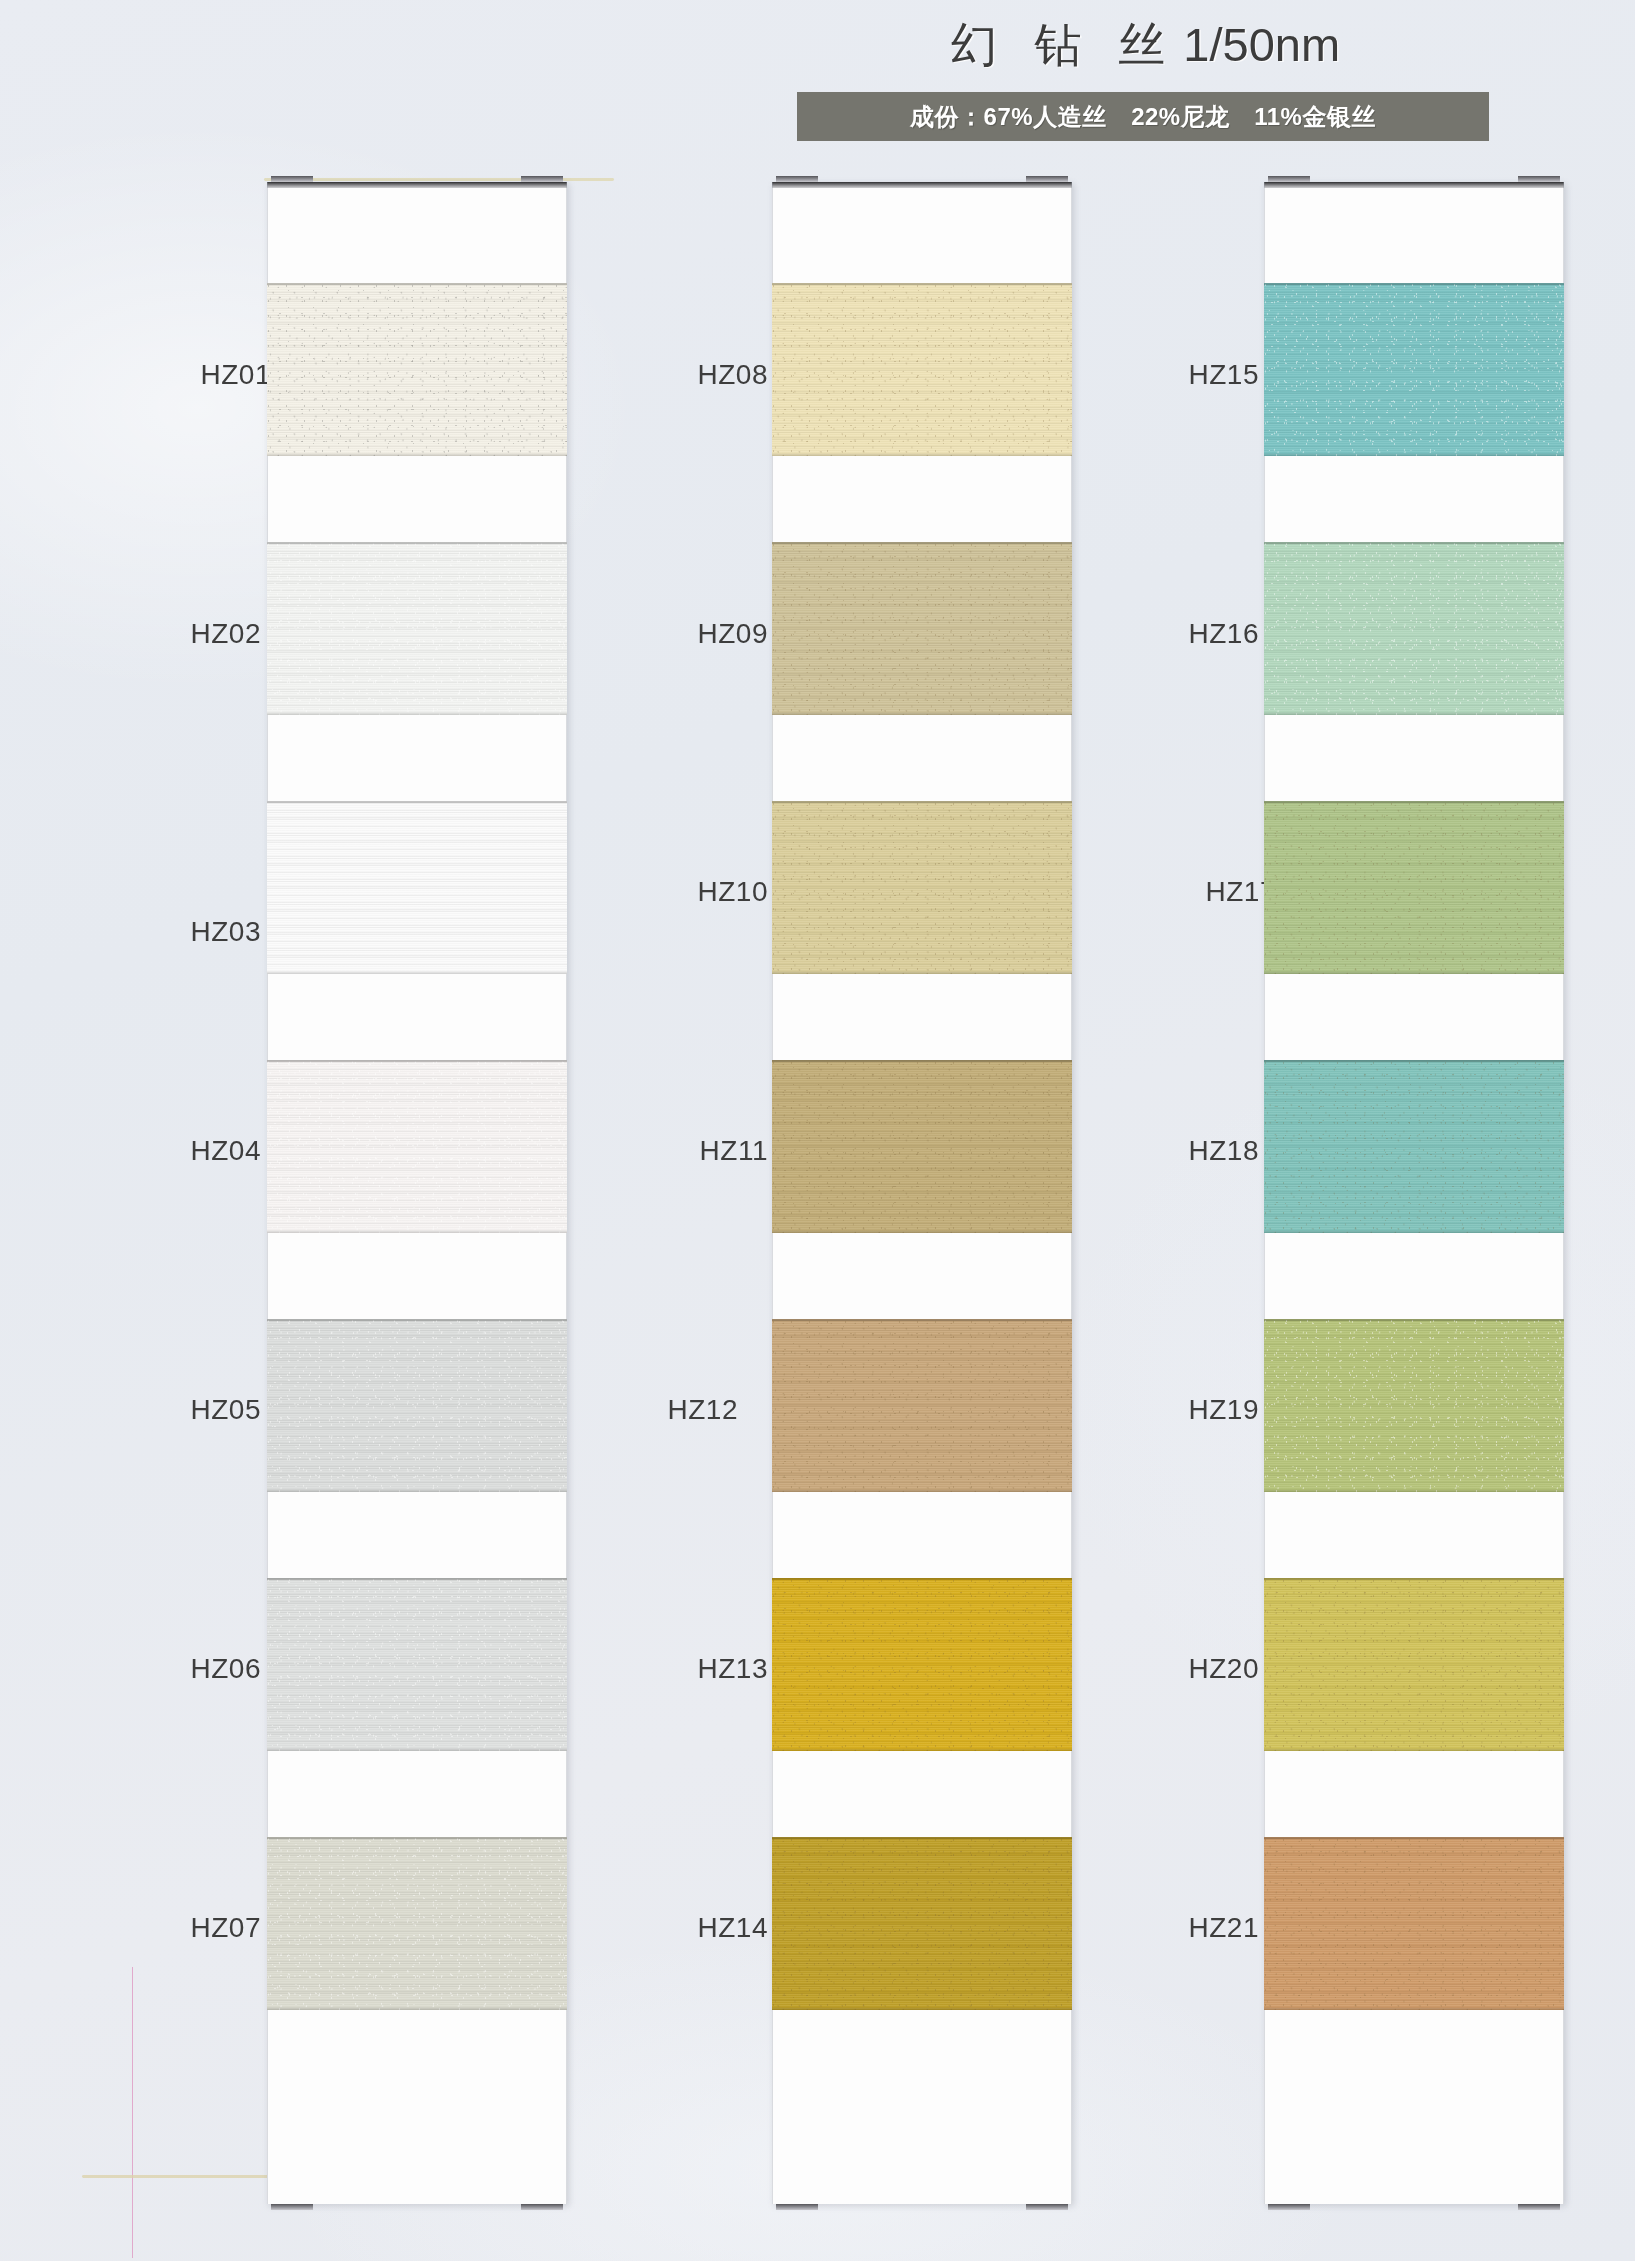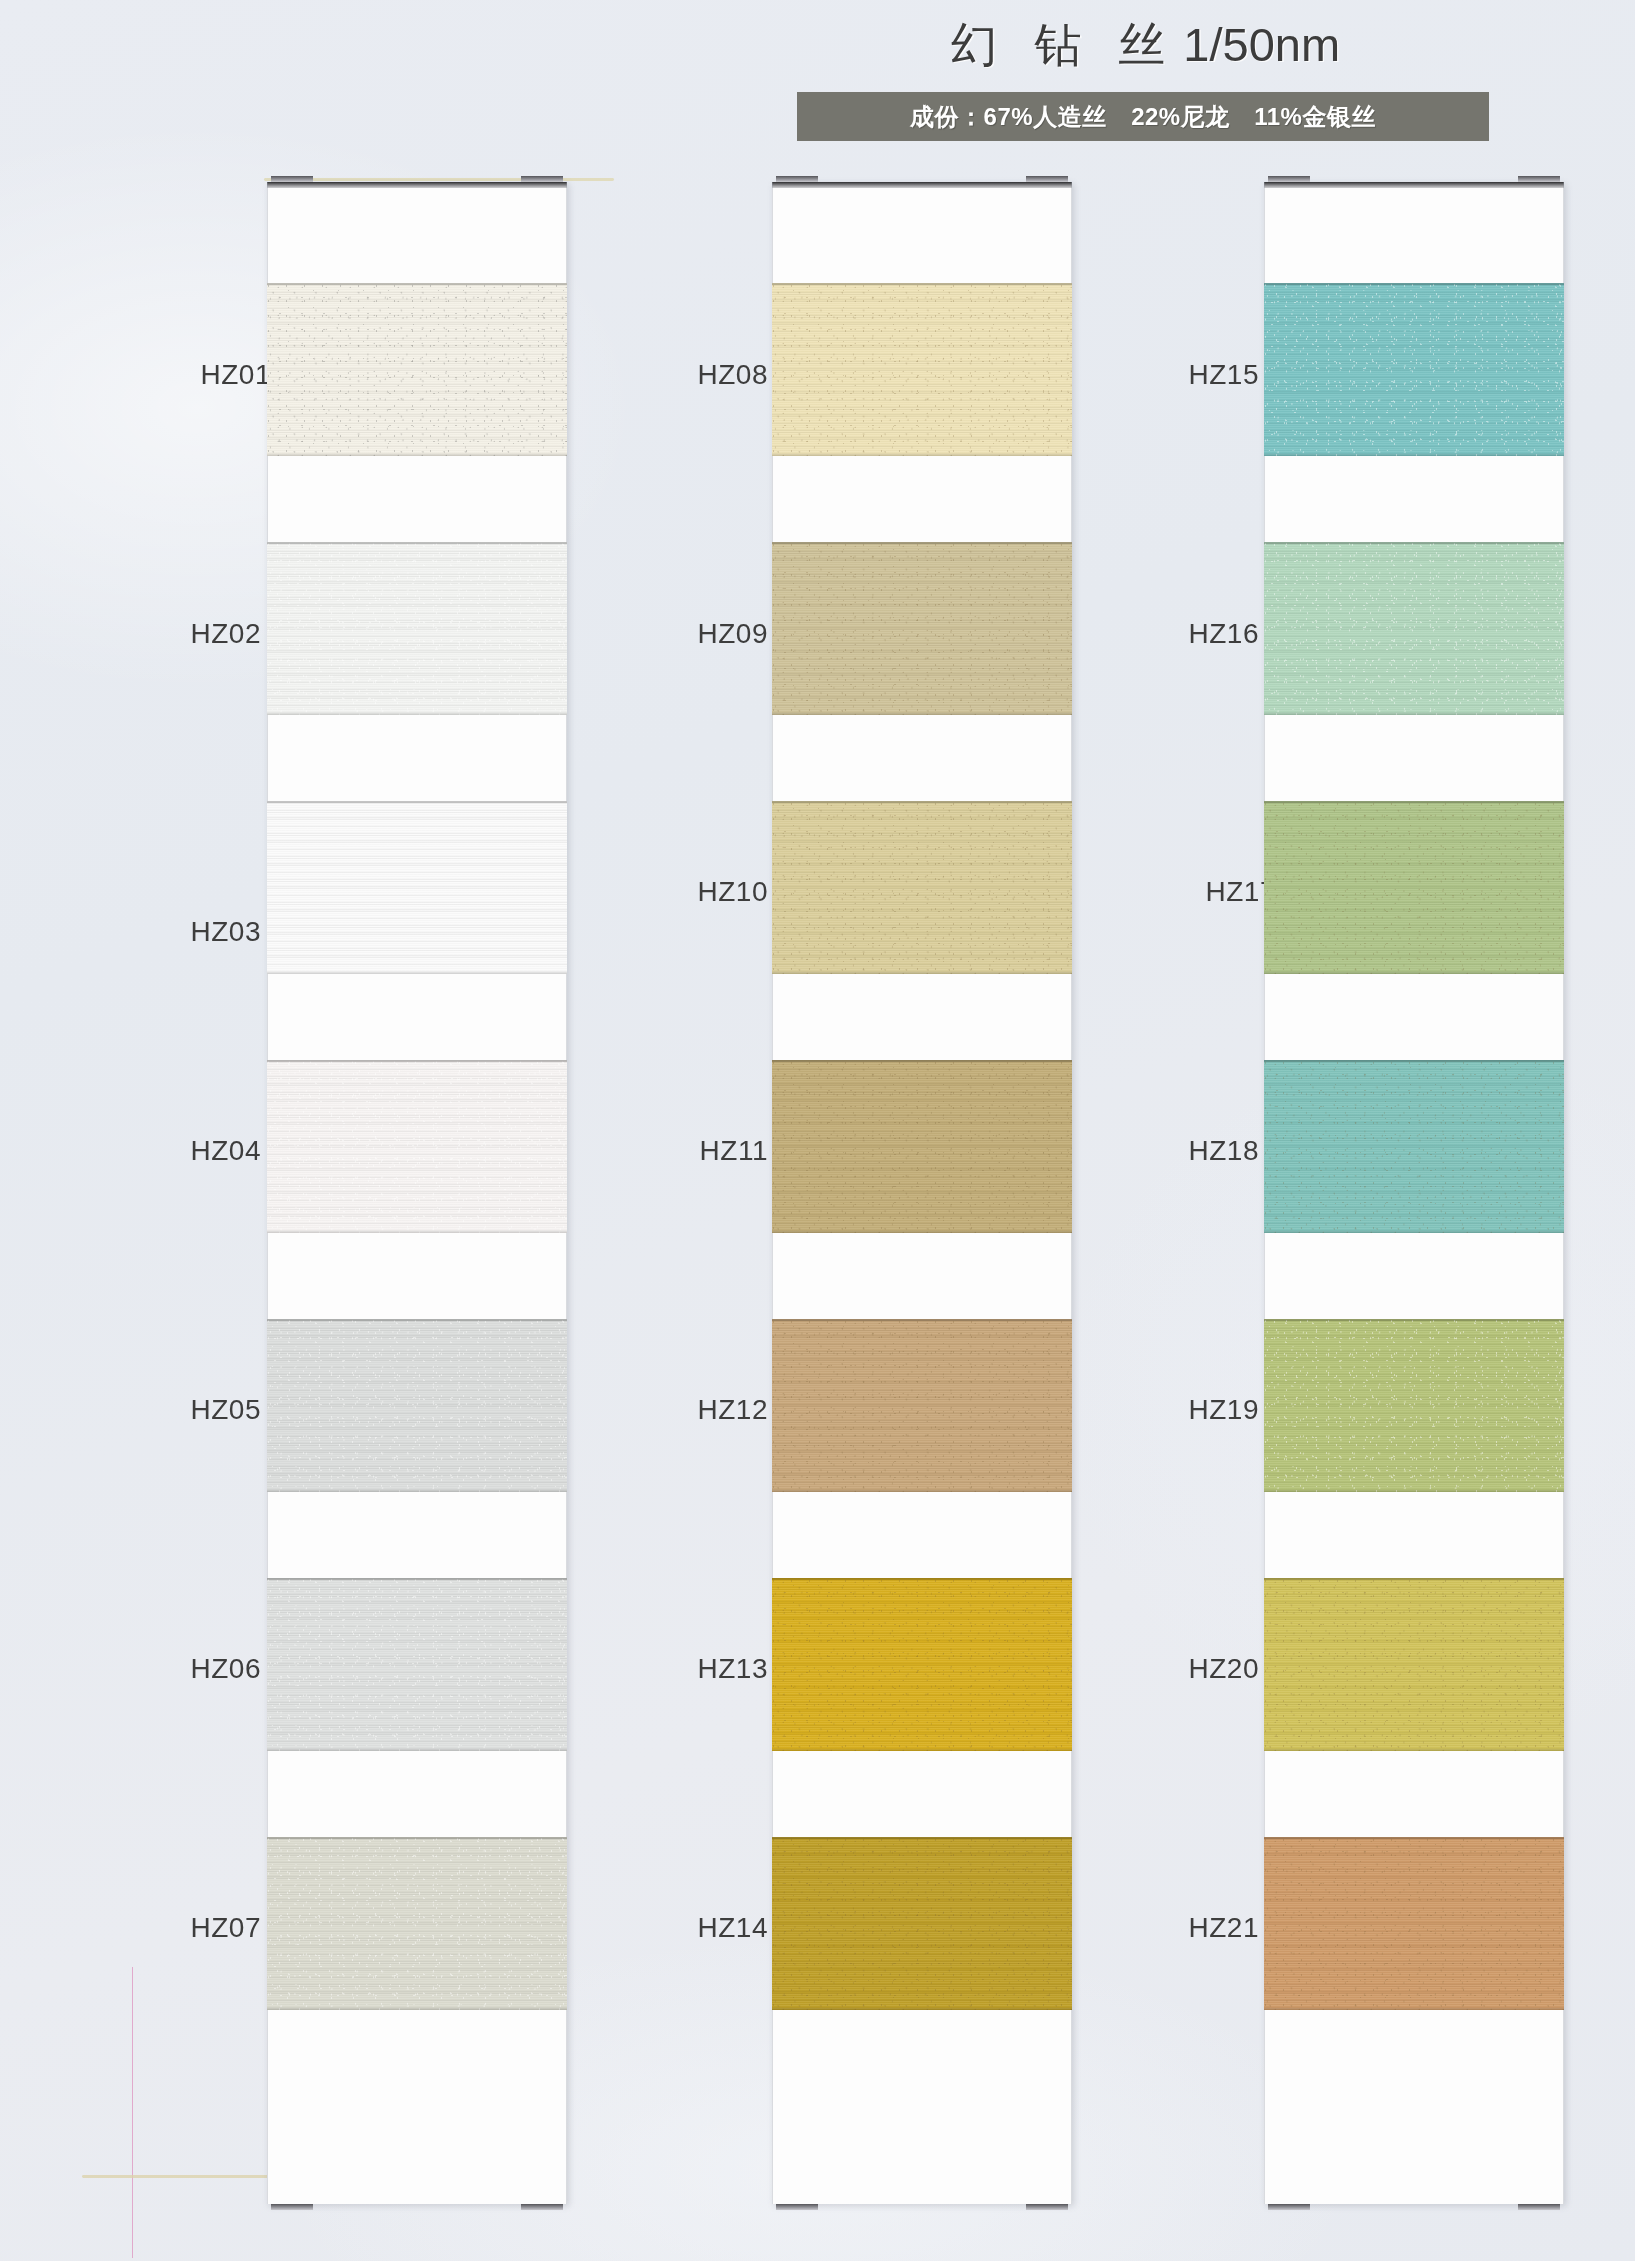--- a/index.html
+++ b/index.html
@@ -305,21 +305,21 @@
             <div class="swatch-topedge"></div>
             <div class="swatch-botedge"></div>
           </div>
         </div>
       </div>
       <div class="column" style="left: 0px;">
         <div class="label" style="left: 550px; top: 179px; color: rgb(61, 61, 61);">HZ08</div>
         <div class="label" style="left: 550px; top: 438px; color: rgb(61, 61, 61);">HZ09</div>
         <div class="label" style="left: 550px; top: 696px; color: rgb(61, 61, 61);">HZ10</div>
         <div class="label" style="left: 550px; top: 955px; color: rgb(61, 61, 61);">HZ11</div>
-        <div class="label" style="left: 550px; top: 1214px; color: rgb(61, 61, 61);">HZ12</div>
+        <div class="label" style="left: 520px; top: 1214px; color: rgb(61, 61, 61);">HZ12</div>
         <div class="label" style="left: 550px; top: 1473px; color: rgb(61, 61, 61);">HZ13</div>
         <div class="label" style="left: 550px; top: 1732px; color: rgb(61, 61, 61);">HZ14</div>
         <div class="card" style="left: 772px; background: rgb(253, 253, 253);">
           <div class="card-top-edge"></div>
           <div class="staple tl"></div>
           <div class="staple tr"></div>
           <div class="staple bl"></div>
           <div class="staple br"></div>
           <div class="card-side-line l"></div>
           <div class="card-side-line r"></div>

